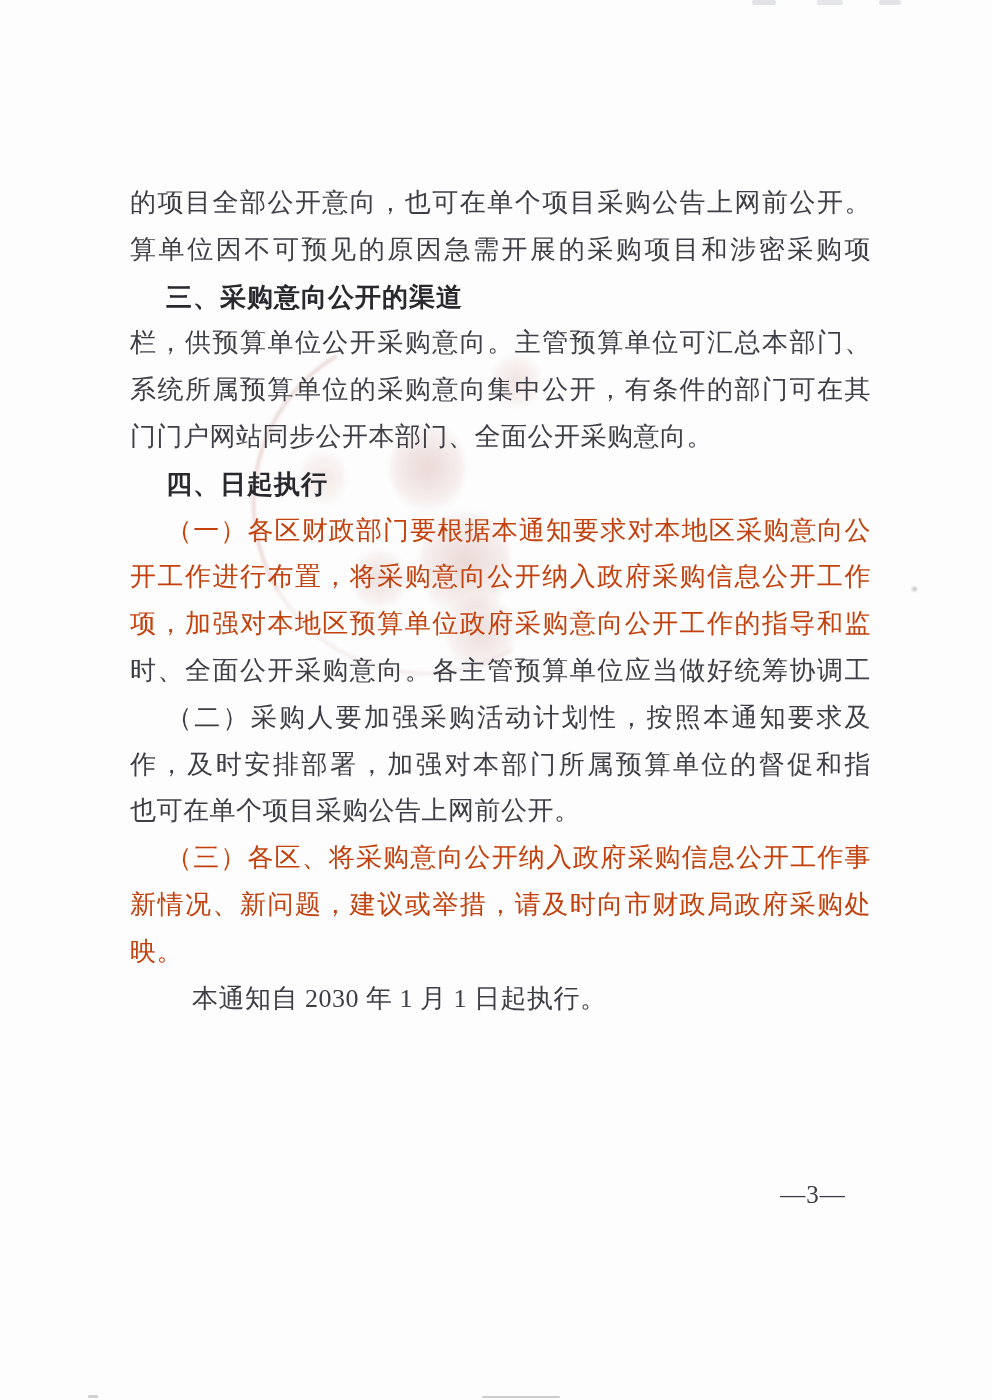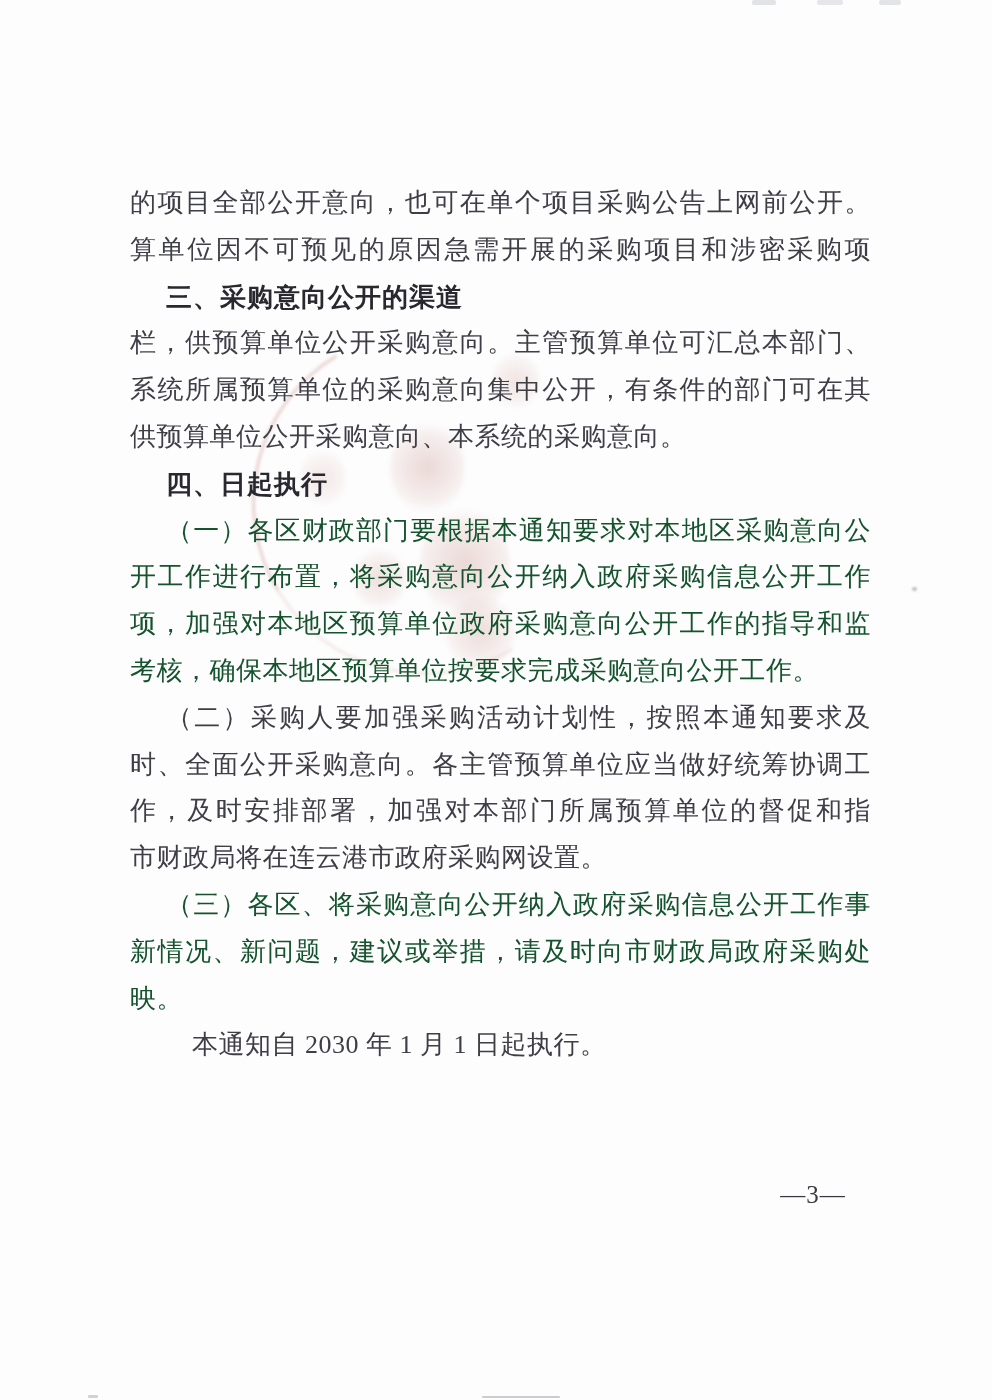--- a/index.html
+++ b/index.html
@@ -35,21 +35,21 @@
   .indent { padding-left: 36px; }
   .indent-wide { padding-left: 62px; }
   .heading {
     font-family: "Liberation Sans", "DejaVu Sans", sans-serif;
     font-weight: 700;
     color: #28282e;
     letter-spacing: 1px;
     text-align: right;
     text-align-last: left;
   }
-  .light { color: #14532d; }
+  .light { color: #c2410c; }
   .pagenum {
     position: absolute;
     left: 778px;
     top: 1181px;
     width: 70px;
     font-size: 25px;
     letter-spacing: 1px;
     color: #3a3a40;
     text-align: center;
   }
@@ -107,30 +107,29 @@
   <div class="artifact dot-margin"></div>
   <div class="artifact smudge-bottom"></div>
   <div class="artifact smudge-bottom-2"></div>
 
   <div class="content">
     <div class="ln just">的项目全部公开意向，也可在单个项目采购公告上网前公开。预</div>
     <div class="ln just">算单位因不可预见的原因急需开展的采购项目和涉密采购项目，</div>
     <div class="ln heading indent">三、采购意向公开的渠道</div>
     <div class="ln just">栏，供预算单位公开采购意向。主管预算单位可汇总本部门、本</div>
     <div class="ln just">系统所属预算单位的采购意向集中公开，有条件的部门可在其部</div>
-    <div class="ln">供预算单位公开采购意向、本系统的采购意向。</div>
+    <div class="ln">门门户网站同步公开本部门、全面公开采购意向。</div>
     <div class="ln heading indent">四、日起执行</div>
     <div class="ln just indent light">（一）各区财政部门要根据本通知要求对本地区采购意向公</div>
     <div class="ln just light">开工作进行布置，将采购意向公开纳入政府采购信息公开工作事</div>
     <div class="ln just light">项，加强对本地区预算单位政府采购意向公开工作的指导和监督</div>
-    <div class="ln light">考核，确保本地区预算单位按要求完成采购意向公开工作。</div>
+    <div class="ln just">时、全面公开采购意向。各主管预算单位应当做好统筹协调工</div>
     <div class="ln just indent">（二）采购人要加强采购活动计划性，按照本通知要求及</div>
-    <div class="ln just">时、全面公开采购意向。各主管预算单位应当做好统筹协调工</div>
     <div class="ln just">作，及时安排部署，加强对本部门所属预算单位的督促和指导，</div>
-    <div class="ln">市财政局将在连云港市政府采购网设置。</div>
+    <div class="ln">也可在单个项目采购公告上网前公开。</div>
     <div class="ln just indent light">（三）各区、将采购意向公开纳入政府采购信息公开工作事</div>
     <div class="ln just light">新情况、新问题，建议或举措，请及时向市财政局政府采购处反</div>
     <div class="ln light">映。</div>
     <div class="ln indent-wide">本通知自 2030 年 1 月 1 日起执行。</div>
   </div>
 
   <div class="pagenum">—3—</div>
 
 </div>
 

